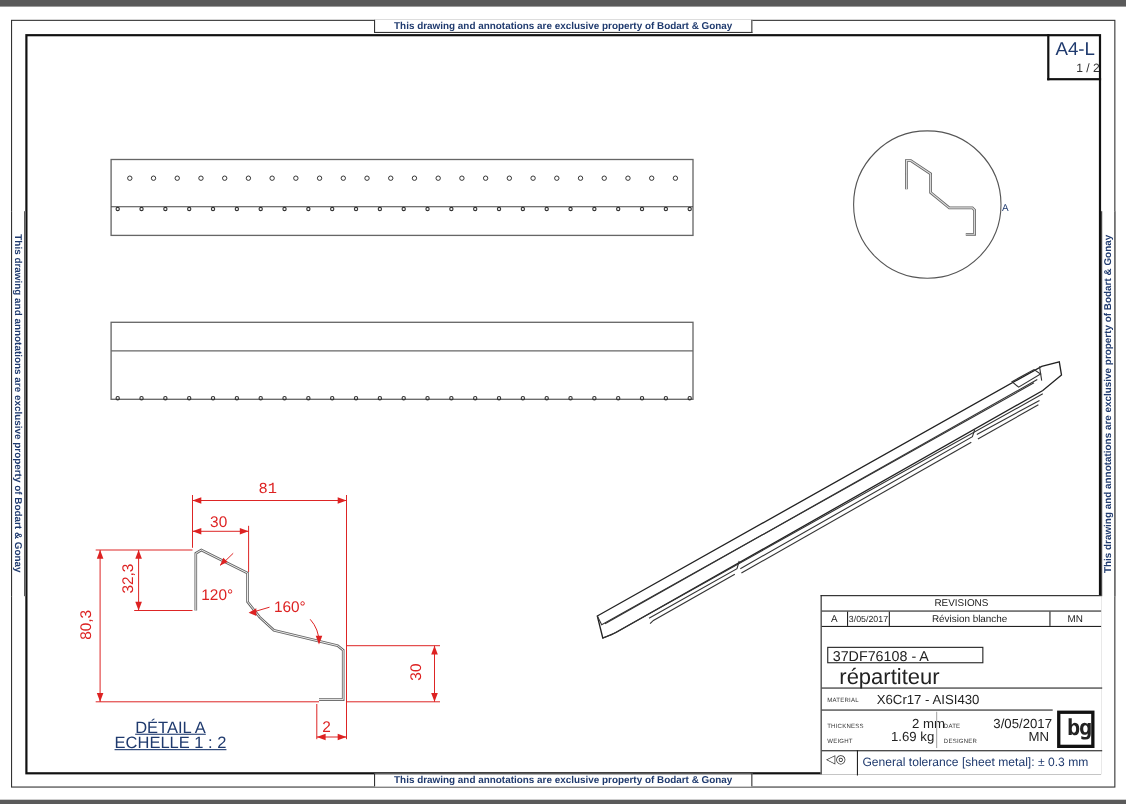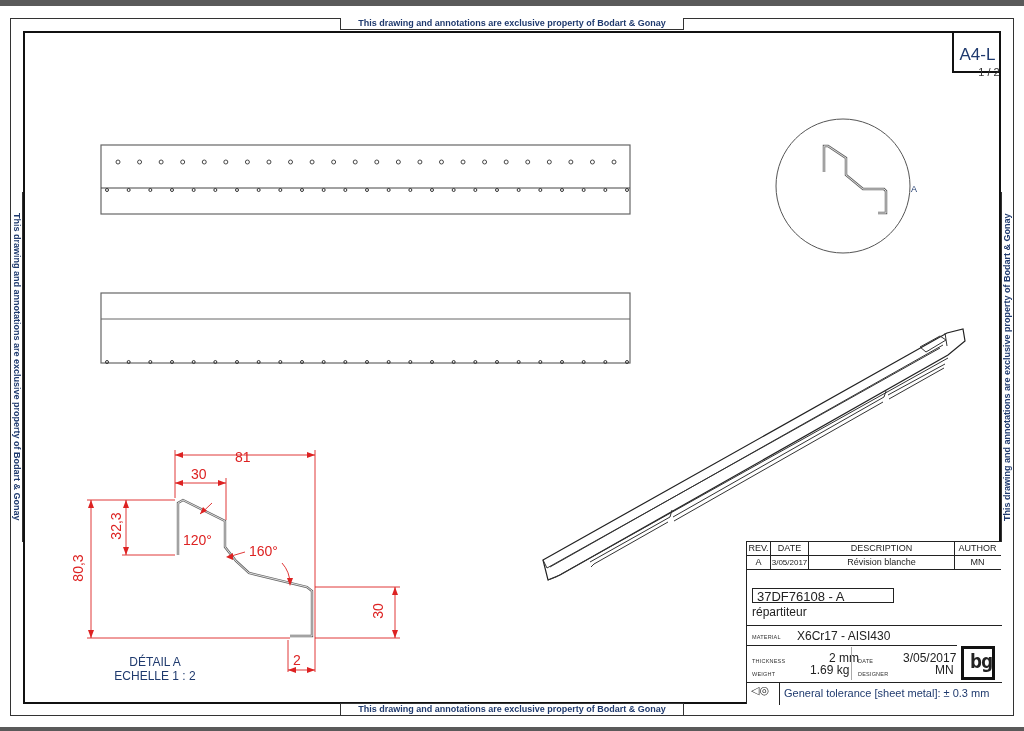--- a/index.html
+++ b/index.html
@@ -8,38 +8,38 @@
   .botbar { position:absolute; left:0; top:727px; width:1024px; height:4px; background:#5a5a5a; }
   .outer { position:absolute; left:10px; top:18px; width:1004px; height:698px; border:1px solid #333; box-sizing:border-box; }
   .inner { position:absolute; left:23px; top:31px; width:978px; height:673px; border:2px solid #111; box-sizing:border-box; }
   .banner-h { position:absolute; height:12px; border:1px solid #333; border-top:none; background:#fff; color:#1f3a6e; font-size:9px; font-weight:bold; text-align:center; line-height:11px; box-sizing:border-box; }
   .banner-top { left:340px; top:18px; width:344px; border-top:none; border-bottom:1px solid #333; }
   .banner-bot { left:340px; top:703px; width:344px; border-top:1px solid #333; border-bottom:none; }
   .banner-v { position:absolute; width:13px; color:#1f3a6e; font-size:9px; font-weight:bold; writing-mode:vertical-rl; text-align:center; white-space:nowrap; border-left:1px solid #333; border-right:1px solid #333; box-sizing:border-box; line-height:11px; background:#fff; }
   .banner-left { left:10px; top:192px; height:350px; }
   .banner-right { left:1001px; top:192px; height:350px; transform:rotate(180deg); }
   .sheet-box { position:absolute; left:952px; top:31px; width:49px; height:42px; border:2px solid #111; border-top:none; border-right:none; box-sizing:border-box; text-align:center; color:#1f3a6e; }
-  .sheet-size { font-size:17px; line-height:20px; margin-top:14px; }
+  .sheet-size { font-size:17px; line-height:20px; margin-top:4px; }
   .sheet-page { font-size:11px; line-height:14px; color:#333;margin-left:23px; }
   svg.draw { position:absolute; left:0; top:0; }
   .tb { position:absolute; left:746px; top:541px; width:255px; height:163px; border:1px solid #222; border-right:none; border-bottom:none; box-sizing:border-box; background:#fff; font-size:9px; color:#222; }
   .rev-title { height:13px; border-bottom:1px solid #222; text-align:center; line-height:13px; font-size:9px; }
   .rev-row { display:flex; height:13px; border-bottom:1px solid #222; }
   .rev-row span { display:block; border-right:1px solid #222; text-align:center; line-height:13px; font-size:9px; box-sizing:border-box; }
   .rev-row span:last-child { border-right:none; }
   .c1 { width:24px; } .c2 { width:38px; } .c3 { width:146px; } .c4 { width:45px; }
   .docid { position:absolute; left:5px; top:46px; width:142px; height:15px; border:1px solid #222; font-size:13px; line-height:15px; padding-left:4px; box-sizing:border-box; background:#fff; }
-  .partname { position:absolute; left:5px; top:63px; font-size:12px; }
+  .partname { position:absolute; left:16px; top:63px; font-size:20px; }
   .hline { position:absolute; left:0; width:255px; border-top:1px solid #222; }
   .lbl { position:absolute; font-size:5.5px; letter-spacing:0.2px; color:#333; text-transform:uppercase; }
   .val { position:absolute; font-size:12px; color:#222; }
   .logo { position:absolute; left:214px; top:104px; width:34px; height:34px; border:3px solid #111; box-sizing:border-box; font-weight:bold; font-size:20px; line-height:24px; text-align:right; letter-spacing:-1px; font-family:"DejaVu Sans Mono", monospace; }
   .tol { position:absolute; left:37px; top:145px; font-size:11px; font-weight:normal; color:#1f3a6e; }
   .tol-icon { position:absolute; left:4px; top:142px; font-size:11px; color:#222; }
-  .detail-caption { position:absolute; left:95px; top:655px; width:120px; text-align:center; color:#1f3a6e; font-size:12px; line-height:14px; }
+  .detail-caption { position:absolute; left:95px; top:655px; width:120px; text-align:center; color:#1f3a6e; font-size:15px; line-height:14px;text-decoration:underline; }
   .dim { position:absolute; color:#d22; font-size:14px; }
   .callout-a { position:absolute; left:911px; top:184px; font-size:9px; color:#1f3a6e; }
 </style>
 </head>
 <body>
 
 <div class="topbar"></div>
 <div class="outer"></div>
 <div class="inner"></div>
 
@@ -210,41 +210,36 @@
     <polygon points="200,514 203,507 207,511" fill="#d22" stroke="none"></polygon>
     <path d="M245,552 L228,557"></path>
     <polygon points="226,557 233,553 233,560" fill="#d22" stroke="none"></polygon>
     <path d="M282,563 Q290,572 290,584"></path>
     <polygon points="290,586 287,578 293,578" fill="#d22" stroke="none"></polygon>
   </g>
 </svg>
 
 <div class="callout-a">A</div>
 
-<div class="dim" style="left:235px;top:449px;">81</div>
+<div class="dim" style="left:235px;top:437px;font-family:Liberation Mono, monospace;">81</div>
 <div class="dim" style="left:191px;top:466px;">30</div>
 <div class="dim" style="left:64px;top:560px;transform:rotate(-90deg);">80,3</div>
 <div class="dim" style="left:102px;top:518px;transform:rotate(-90deg);">32,3</div>
 <div class="dim" style="left:183px;top:532px;">120°</div>
 <div class="dim" style="left:249px;top:543px;">160°</div>
 <div class="dim" style="left:370px;top:603px;transform:rotate(-90deg);">30</div>
 <div class="dim" style="left:293px;top:652px;">2</div>
 
 <div class="detail-caption">
   <div>DÉTAIL A</div>
   <div>ECHELLE 1 : 2</div>
 </div>
 
 <div class="tb">
-  <div class="rev-row">
-    <span class="c1">REV.</span>
-    <span class="c2">DATE</span>
-    <span class="c3">DESCRIPTION</span>
-    <span class="c4">AUTHOR</span>
-  </div>
+  <div class="rev-title">REVISIONS</div>
   <div class="rev-row" style="font-size:8px;">
     <span class="c1">A</span>
     <span class="c2" style="font-size:8px;">3/05/2017</span>
     <span class="c3">Révision blanche</span>
     <span class="c4">MN</span>
   </div>
   <div class="docid">37DF76108 - A</div>
   <div class="partname">répartiteur</div>
   <div class="hline" style="top:83px;"></div>
   <div class="lbl" style="left:5px;top:92px;">MATERIAL</div>

